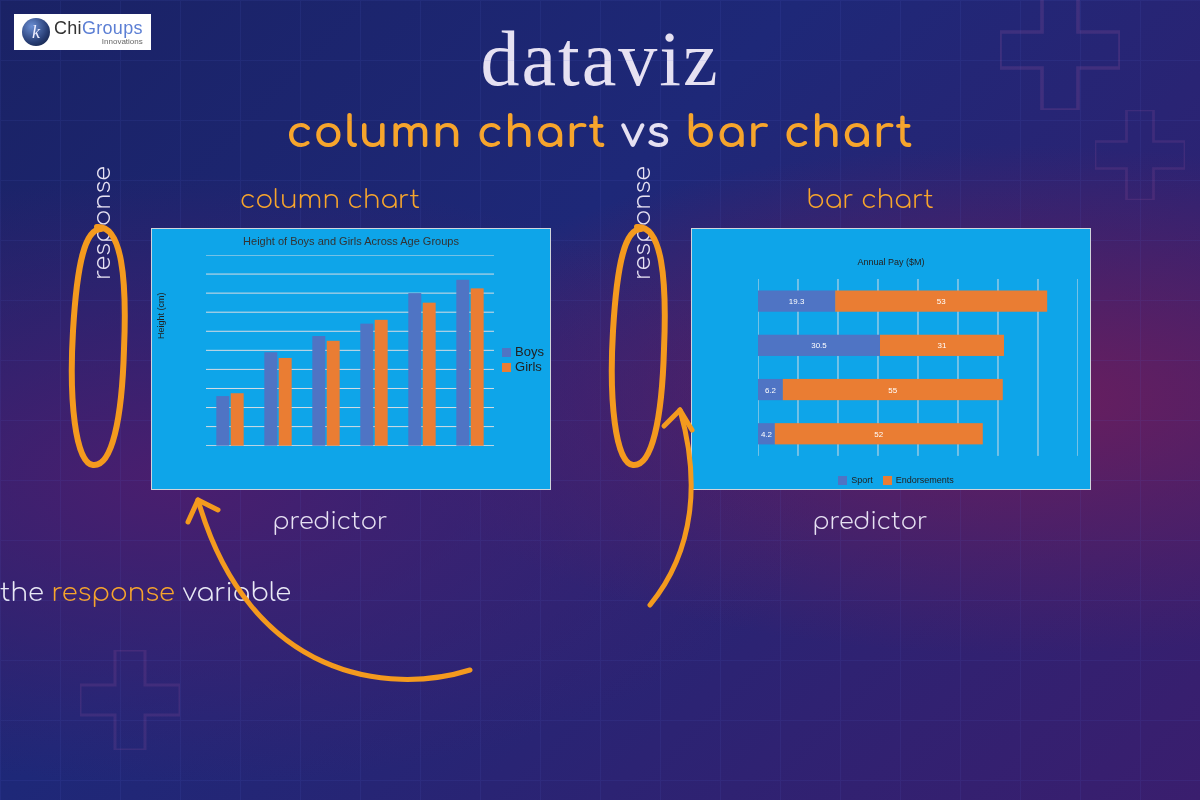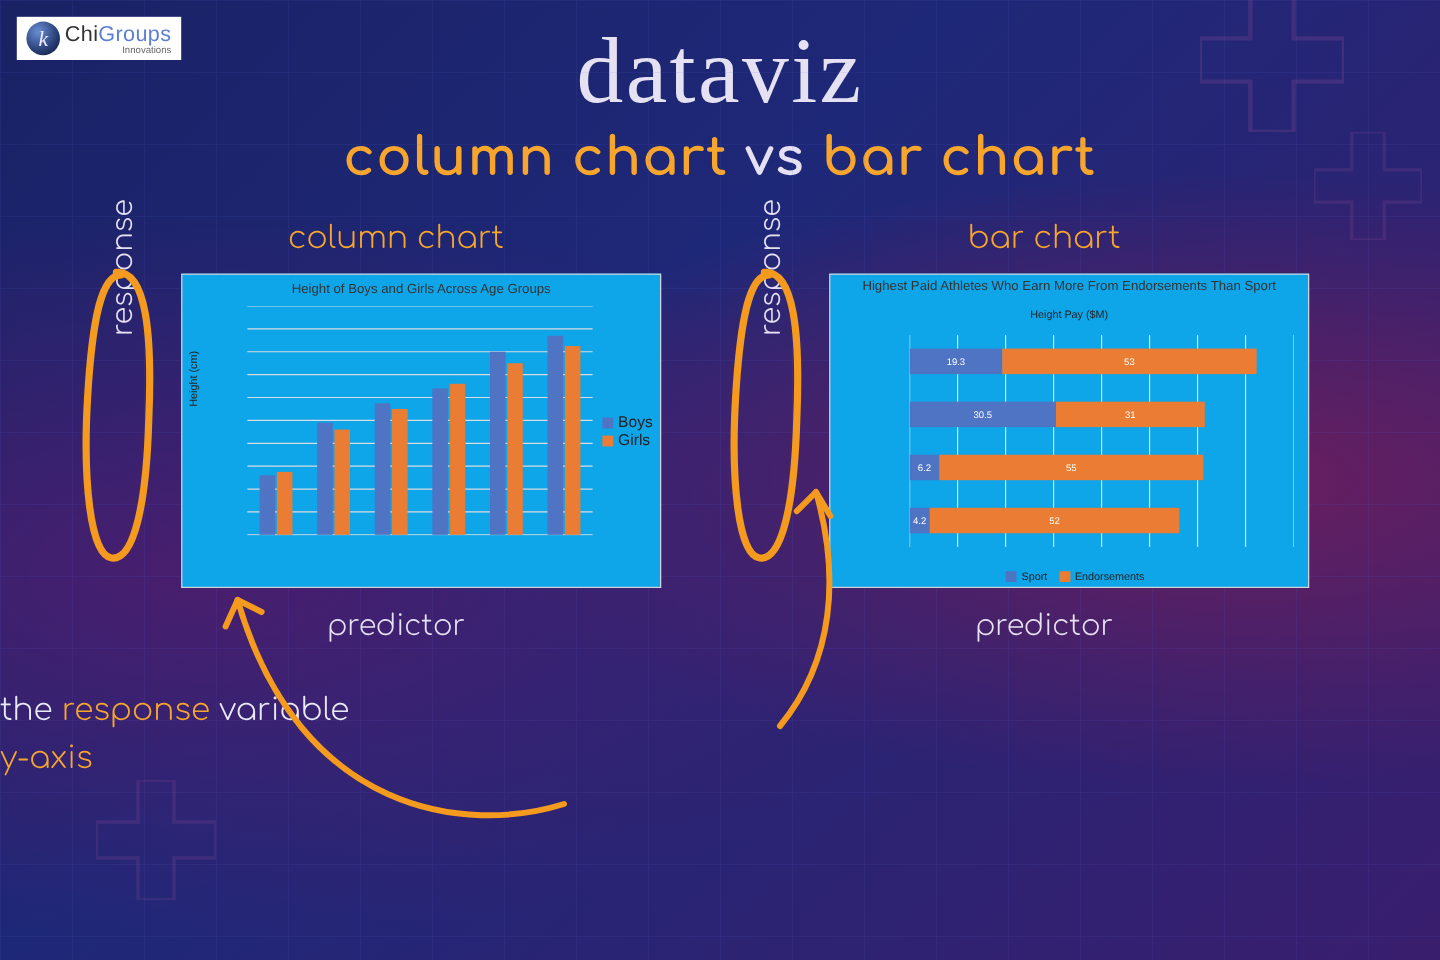--- a/index.html
+++ b/index.html
@@ -168,21 +168,20 @@
   <div class="panel">
     <div class="panel-title">bar chart</div>
     <div class="resp-label">response</div>
     <div class="resp-ring">
       <svg viewBox="0 0 62 250">
           <path d="M30 6 C55 4 60 58 57 128 C55 198 45 246 26 244 C8 242 2 178 6 110 C10 42 18 8 34 8" fill="none" stroke="#f49a1e" stroke-width="6" stroke-linecap="round"></path>
         </svg>
     </div>
 
     <div class="chart-box">
-      <div class="chart-title" style="padding:4px 18px 0; line-height:1.15;">Highest Paid Athletes Who Earn More From Endorsements Than Sport</div>
       <svg class="plot" id="plot-bar" style="top:50px; right:12px; bottom:24px; left:66px;" viewBox="0 0 322 178">
           <line x1="0" x2="0" y1="0" y2="178" stroke="#d9dde3"></line>
           <text x="0" y="-6" font-size="8" text-anchor="middle" fill="#444">0</text>
           <line x1="40.25" x2="40.25" y1="0" y2="178" stroke="#d9dde3"></line>
           <text x="40.25" y="-6" font-size="8" text-anchor="middle" fill="#444">10</text>
           <line x1="80.5" x2="80.5" y1="0" y2="178" stroke="#d9dde3"></line>
           <text x="80.5" y="-6" font-size="8" text-anchor="middle" fill="#444">20</text>
           <line x1="120.75" x2="120.75" y1="0" y2="178" stroke="#d9dde3"></line>
           <text x="120.75" y="-6" font-size="8" text-anchor="middle" fill="#444">30</text>
           <line x1="161" x2="161" y1="0" y2="178" stroke="#d9dde3"></line>
@@ -209,31 +208,30 @@
           <text x="12.4775" y="114.25" font-size="8" text-anchor="middle" fill="#fff">6.2</text>
           <rect x="24.955" y="100.57" width="221.375" height="21.36" fill="#ea7d33"></rect>
           <text x="135.64249999999998" y="114.25" font-size="8" text-anchor="middle" fill="#fff">55</text>
           <text x="-6" y="114.25" font-size="8" text-anchor="end" fill="#444">Tiger Woods</text>
           <rect x="0" y="145.07" width="16.905" height="21.36" fill="#4f74c4"></rect>
           <text x="8.4525" y="158.75" font-size="8" text-anchor="middle" fill="#fff">4.2</text>
           <rect x="16.905" y="145.07" width="209.3" height="21.36" fill="#ea7d33"></rect>
           <text x="121.555" y="158.75" font-size="8" text-anchor="middle" fill="#fff">52</text>
           <text x="-6" y="158.75" font-size="8" text-anchor="end" fill="#444">Roger Federer</text>
         </svg>
-      <div class="xlab" style="bottom:auto; top:28px;">Height Pay ($M)</div>
+      <div class="xlab" style="bottom:auto; top:28px;">Annual Pay ($M)</div>
       <div class="legend-h" id="legend-bar"><span class="sw" style="background:#4f74c4"></span>Sport<span class="sw" style="background:#ea7d33"></span>Endorsements</div>
     </div>
     <div class="panel-foot">predictor</div>
   </div>
 
 </div>
 
 <div class="caption">
   <div><span>the </span><span class="hl">response</span><span> variable</span></div>
-  <div class="hl">y-axis</div>
 </div>
 
 <div class="arrow" style="left:180px; top:470px; width:300px; height:230px;">
   <svg width="300" height="230">
       <path d="M290 200 C 210 225, 70 210, 18 30" fill="none" stroke="#f49a1e" stroke-width="5" stroke-linecap="round"></path>
       <path d="M18 30 l-10 22 M18 30 l20 10" fill="none" stroke="#f49a1e" stroke-width="5" stroke-linecap="round"></path>
     </svg>
 </div>
 <div class="arrow" style="left:640px; top:400px; width:120px; height:210px;">
   <svg width="120" height="210">

